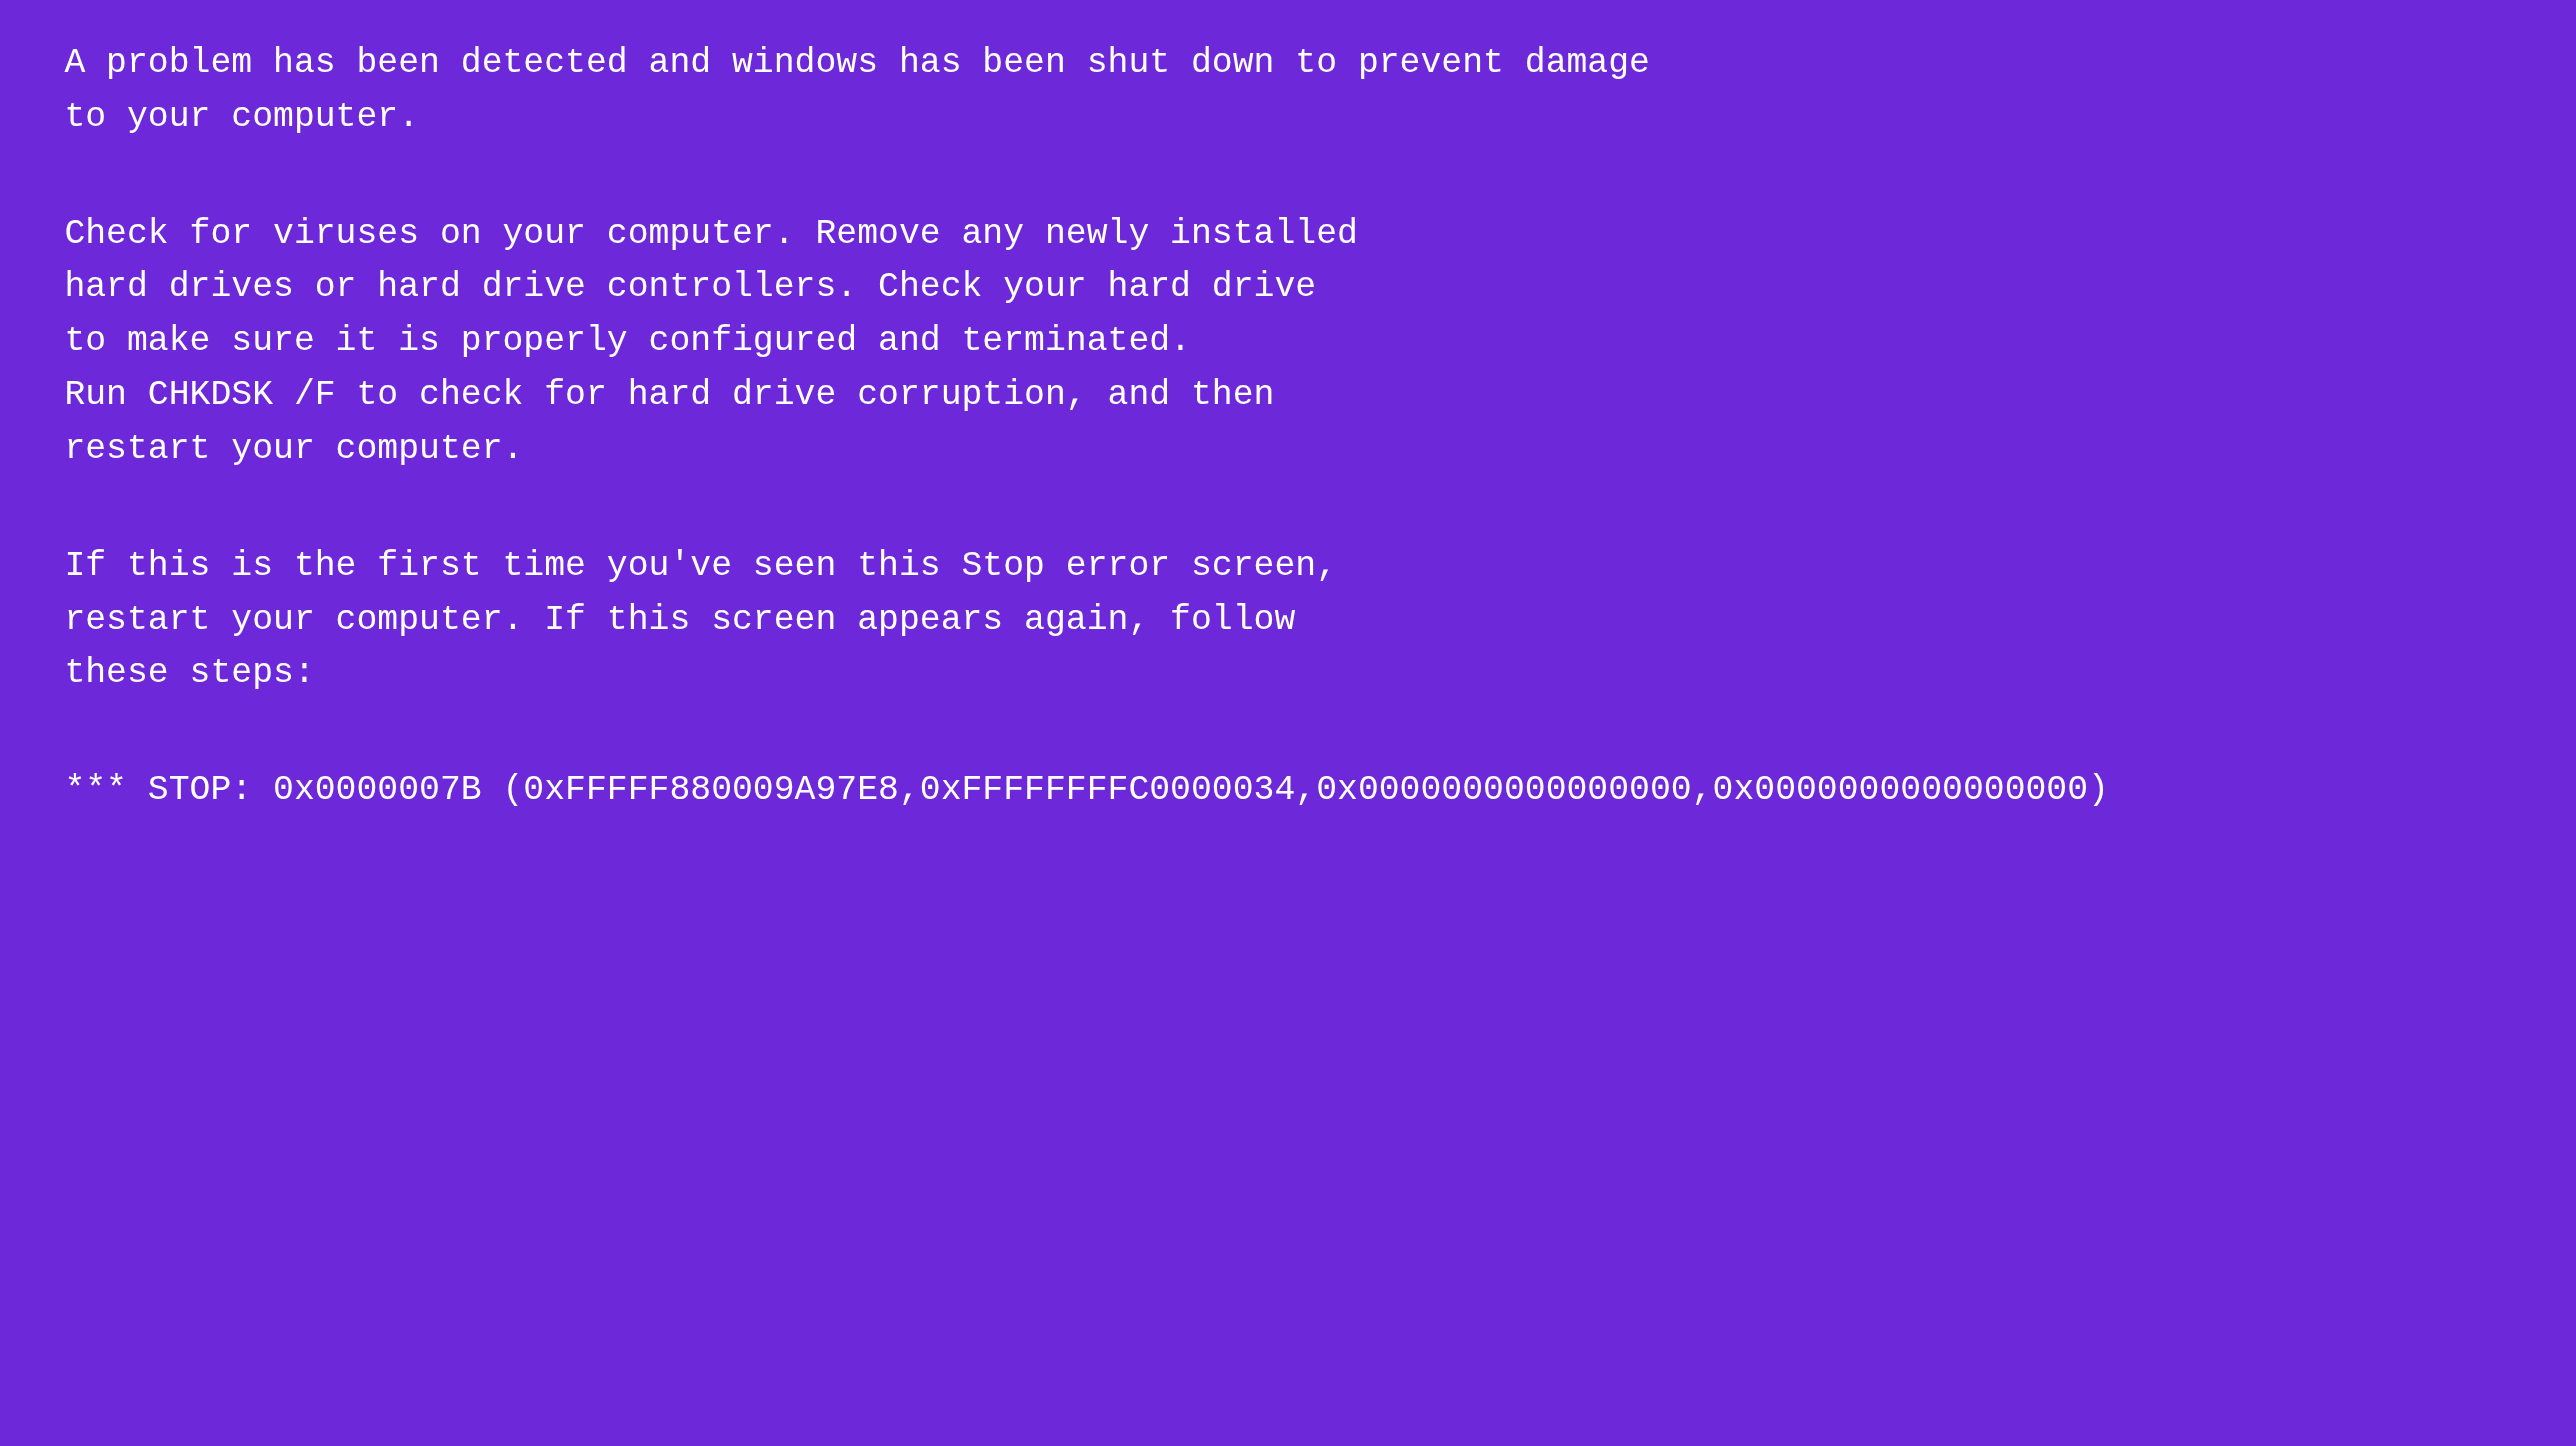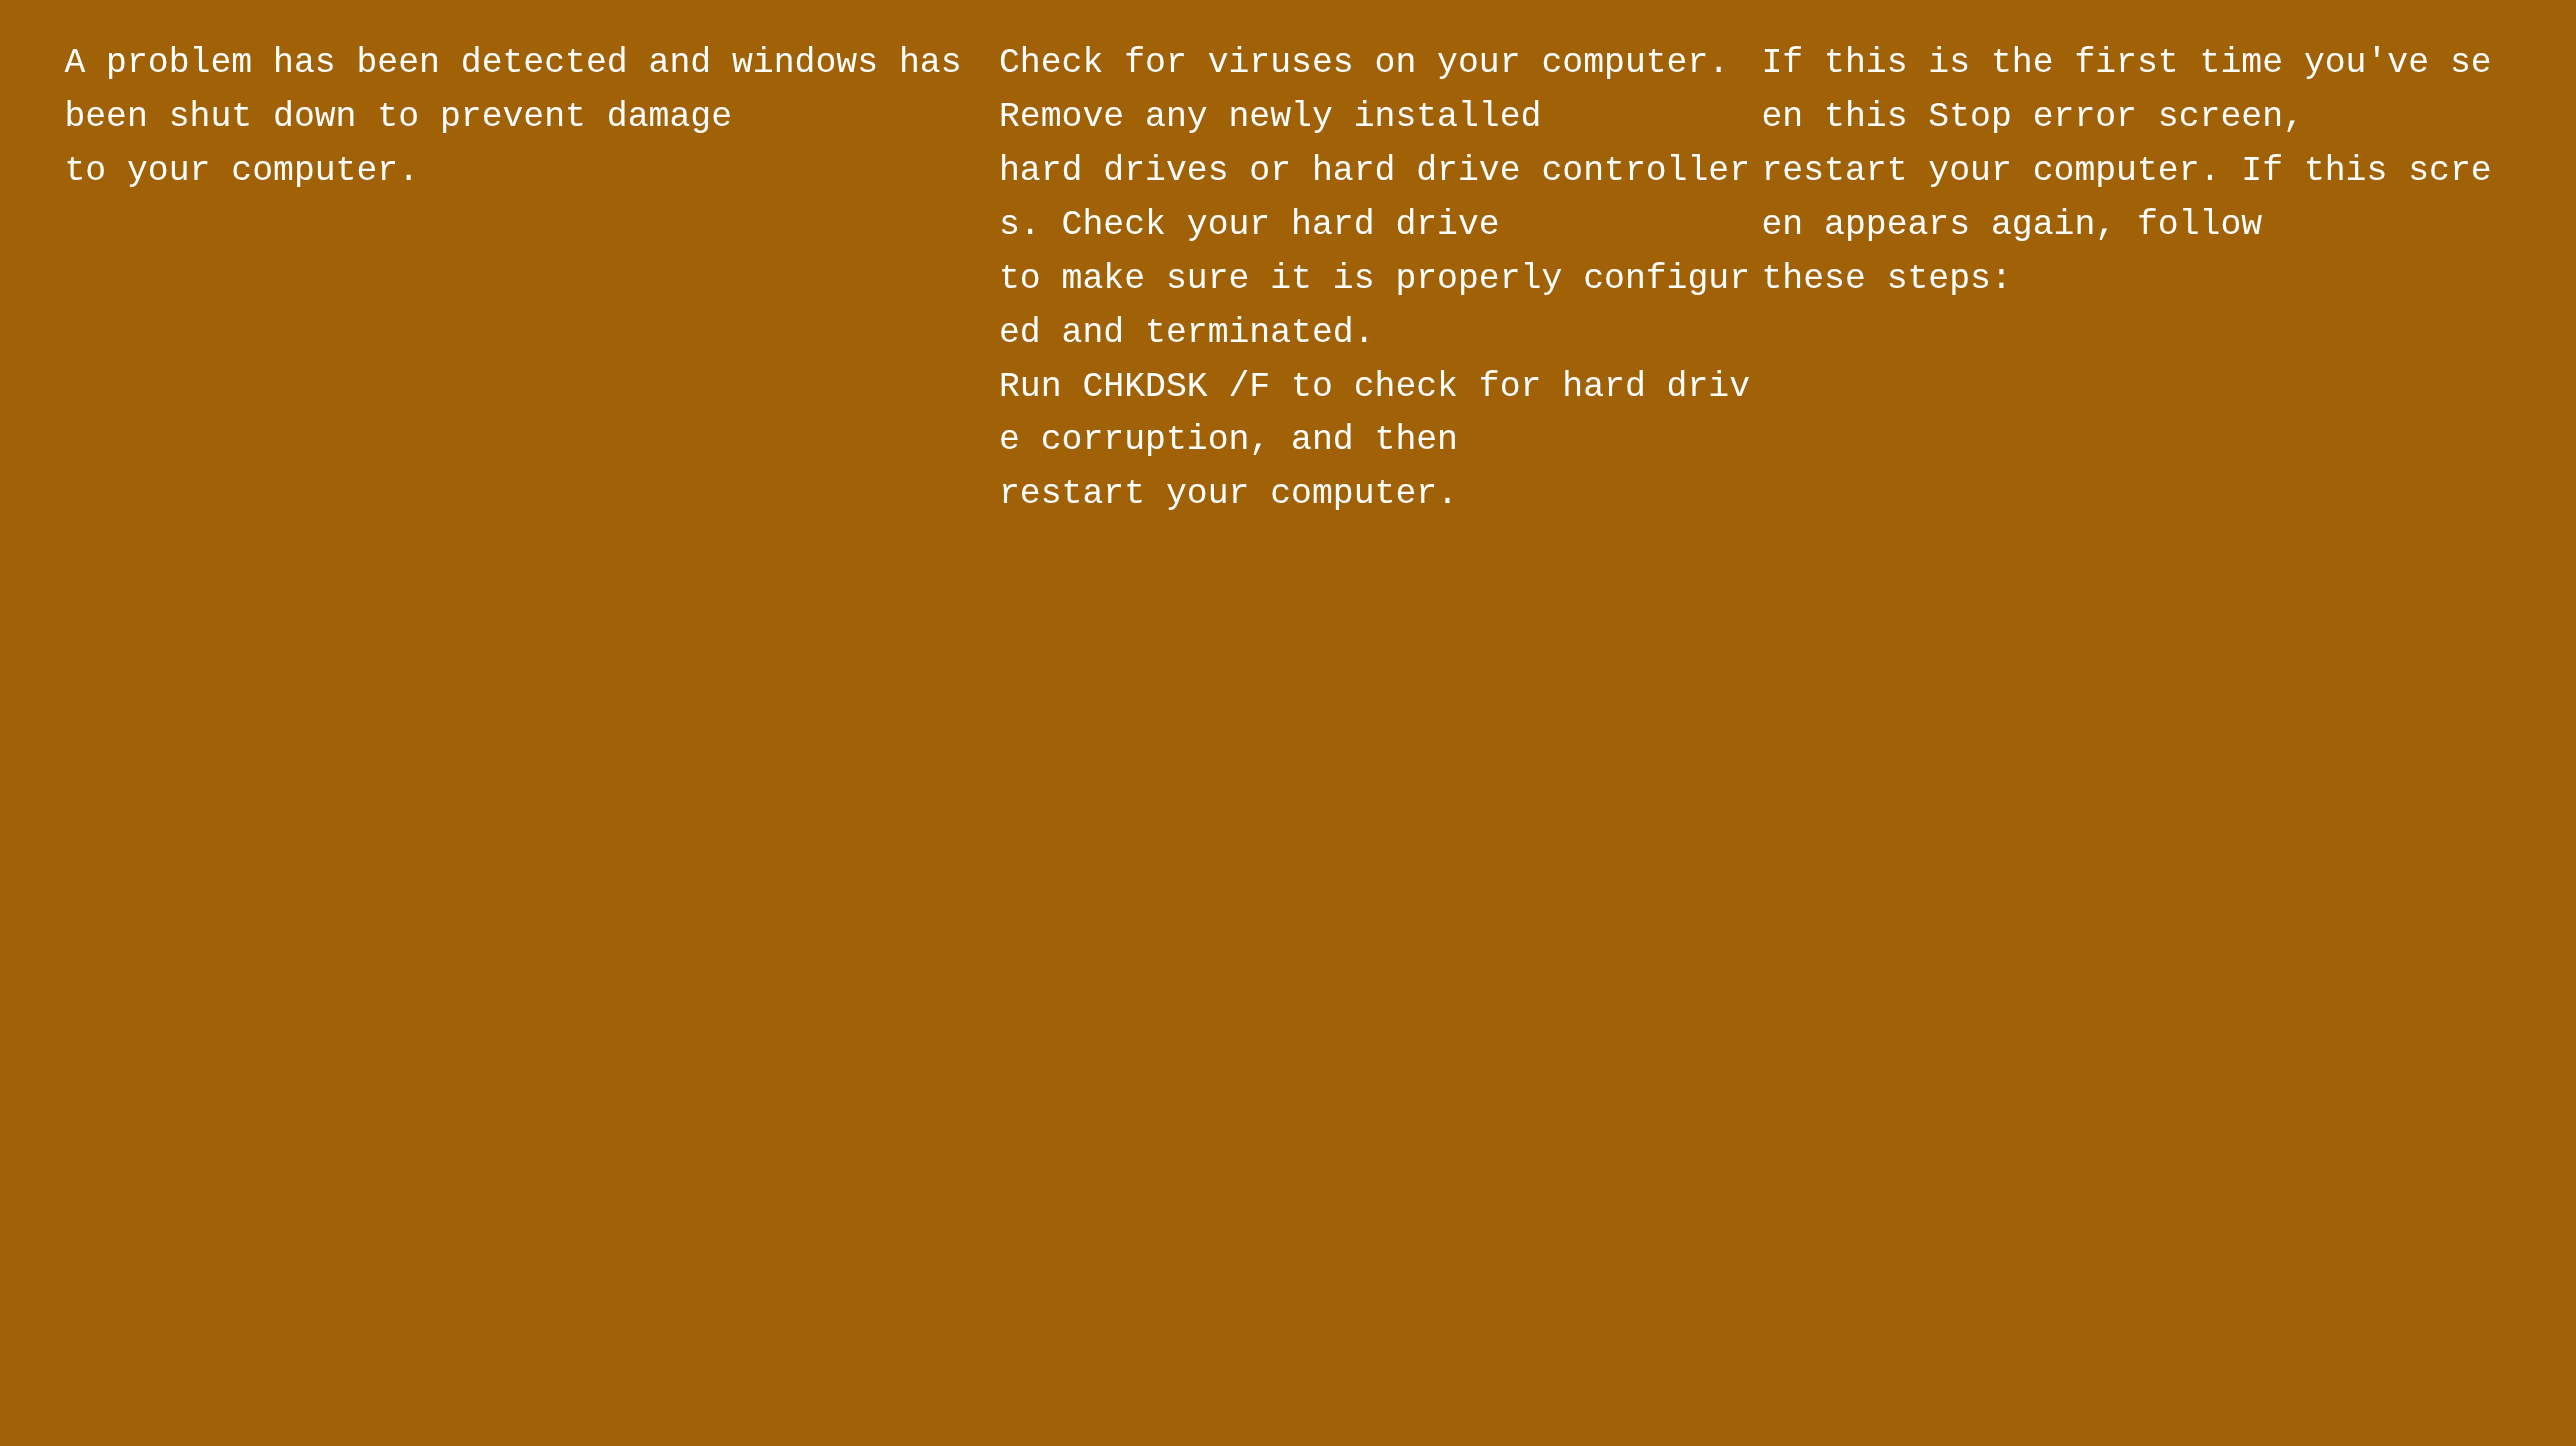--- a/index.html
+++ b/index.html
@@ -10,29 +10,29 @@
 
     html, body {
       width: 100%;
       height: 100%;
       background: #000;
     }
 
     .bsod-container {
       width: 100%;
       height: 100vh;
-      background-color: #a16207;
+      background-color: #6d28d9;
       color: #FFFFFF;
       font-family: "Courier New", Courier, monospace;
       font-size: 1.35vw;
       line-height: 1.55;
       padding: 2.5vh 2.5vw;
       overflow: hidden;
       display: flex;
-      flex-direction: row;
+      flex-direction: column;
       justify-content: flex-start;
     }
 
     .bsod-text {
       white-space: pre-wrap;
       word-break: break-all;
     }
 
     .bsod-paragraph {
       margin-bottom: 1.8em;
@@ -54,15 +54,16 @@
 hard drives or hard drive controllers. Check your hard drive
 to make sure it is properly configured and terminated.
 Run CHKDSK /F to check for hard drive corruption, and then
 restart your computer.</div>
 
   <div class="bsod-paragraph bsod-text">If this is the first time you've seen this Stop error screen,
 restart your computer. If this screen appears again, follow
 these steps:</div>
 
 
+  <div class="bsod-paragraph bsod-text">*** STOP: 0x0000007B (0xFFFFF880009A97E8,0xFFFFFFFFC0000034,0x0000000000000000,0x0000000000000000)</div>
 
 </div>
 
 
 </body></html>

